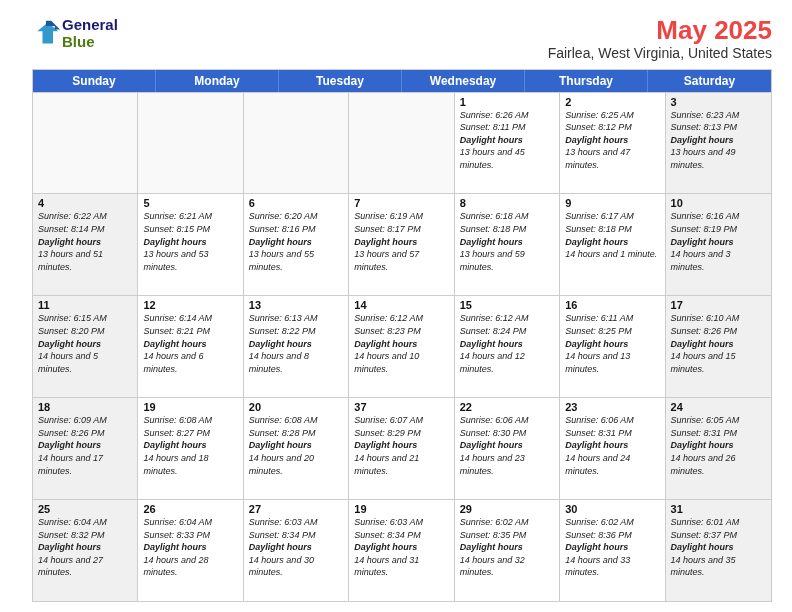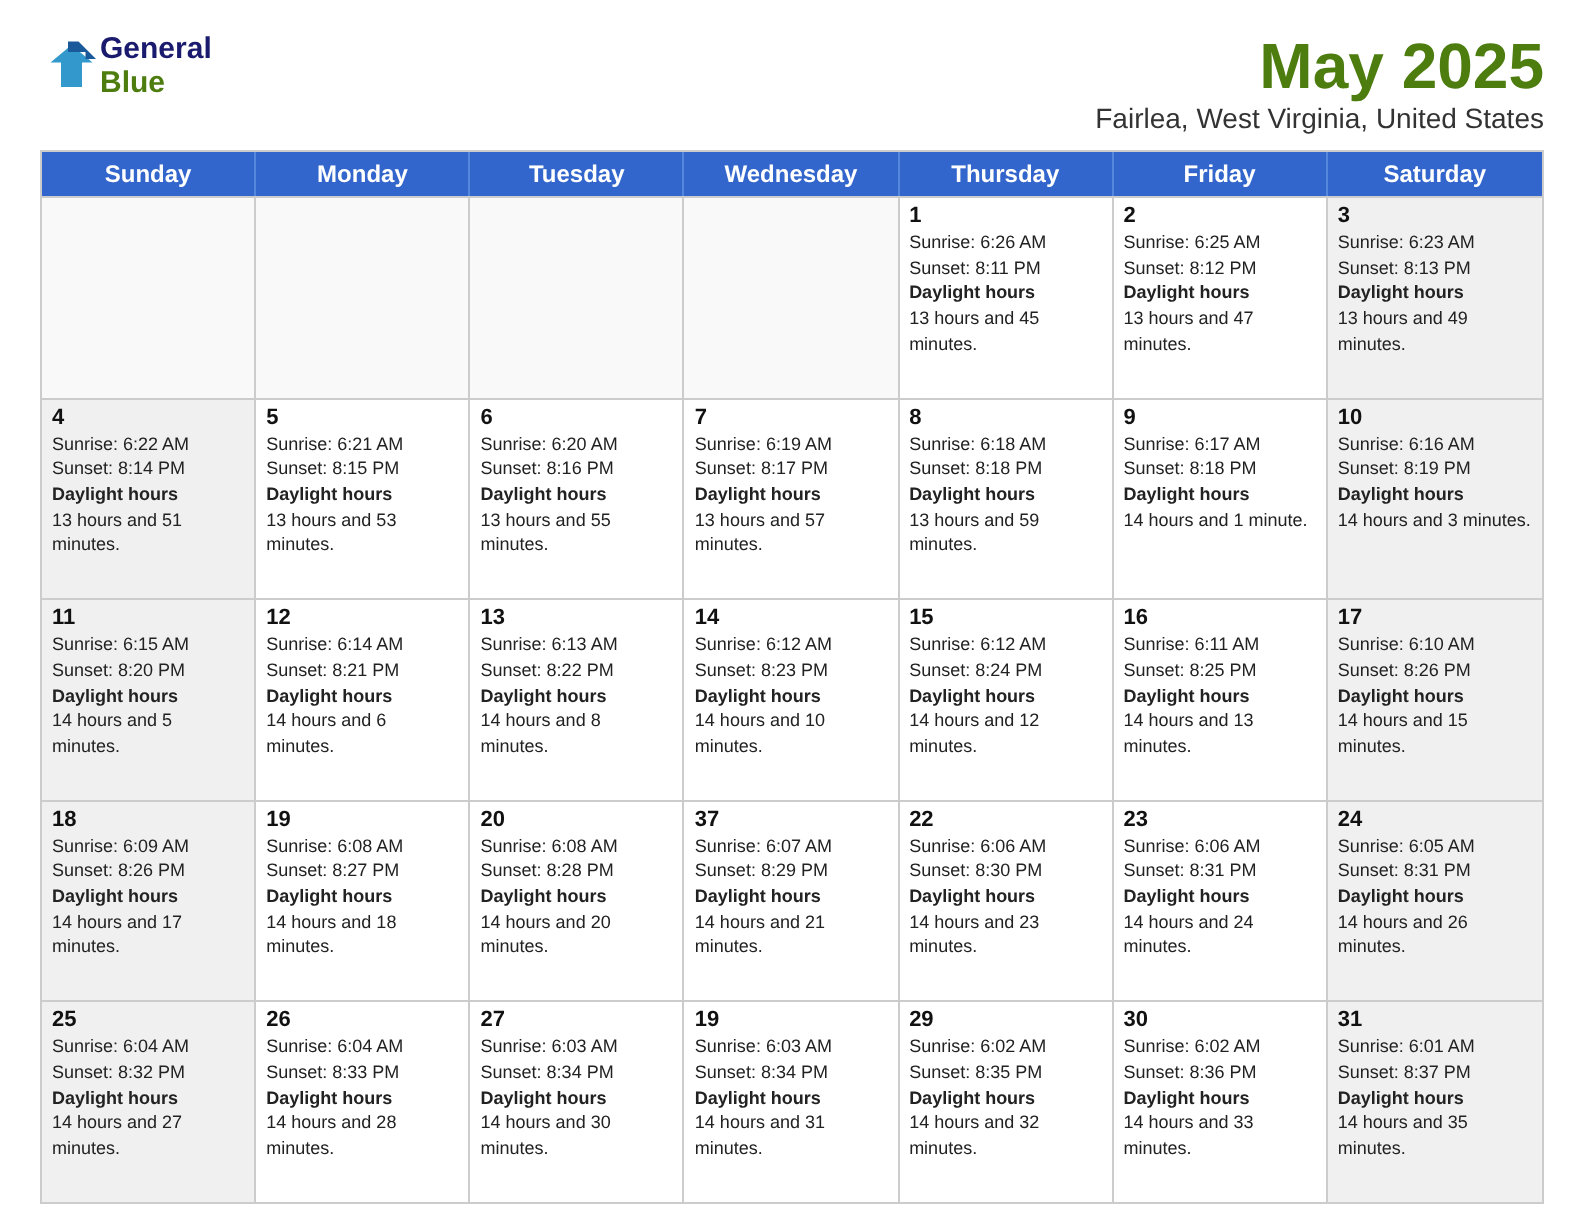--- a/index.html
+++ b/index.html
@@ -6,21 +6,21 @@
     body {
       font-family: Arial, sans-serif;
       background: #fff;
       width: 792px;
       height: 612px;
       overflow: hidden;
     }
     .page {
       width: 792px;
       height: 612px;
-      padding: 16px 20px 10px 20px;
+      padding: 16px 20px 10px 32px;
       display: flex;
       flex-direction: column;
     }
     .header {
       display: flex;
       justify-content: space-between;
       align-items: flex-start;
       margin-bottom: 8px;
     }
     .logo {
@@ -30,39 +30,39 @@
     }
     .logo-icon {
       width: 28px;
       height: 28px;
       margin-right: 2px;
     }
     .title-block {
       text-align: right;
     }
     .main-title {
-      font-size: 32px;
-      font-weight: bold;
-      color: #4d7c0f;
+      font-size: 26px;
+      font-weight: bold;
+      color: #ef4444;
       line-height: 1.1;
     }
     .subtitle {
       font-size: 14px;
       color: #333;
       margin-left: 28px;
     }
     .calendar {
       flex: 1;
       display: flex;
       flex-direction: column;
       border: 1px solid #ccc;
     }
     .cal-header-row {
       display: grid;
-      grid-template-columns: repeat(7, 1fr);
+      grid-template-columns: repeat(6, 1fr);
       background: #3366cc;
     }
     .cal-header-cell {
       color: #fff;
       font-size: 12px;
       font-weight: bold;
       padding: 4px 6px;
       border-right: 1px solid #5588dd;
       text-align: center;
     }
@@ -95,20 +95,21 @@
     .day-num {
       font-weight: bold;
       font-size: 11px;
       margin-bottom: 1px;
       color: #111;
     }
     .day-info {
       font-size: 9px;
       line-height: 1.4;
       color: #222;
+      font-style: italic;
     }
     .daylight-label {
       font-weight: bold;
       font-size: 9px;
       color: #222;
     }
   </style>
 </head>
 <body>
 
@@ -135,21 +136,20 @@
     </div>
   </div>
 
   <div class="calendar">
     <div class="cal-header-row">
       <div class="cal-header-cell">Sunday</div>
       <div class="cal-header-cell">Monday</div>
       <div class="cal-header-cell">Tuesday</div>
       <div class="cal-header-cell">Wednesday</div>
       <div class="cal-header-cell">Thursday</div>
-      <div class="cal-header-cell">Friday</div>
       <div class="cal-header-cell">Saturday</div>
     </div>
     <div class="cal-body" id="cal-body">
     <div class="cal-row">
           <div class="cal-cell empty"></div>
           <div class="cal-cell empty"></div>
           <div class="cal-cell empty"></div>
           <div class="cal-cell empty"></div>
           <div class="cal-cell">
         <span class="day-num">1</span>

